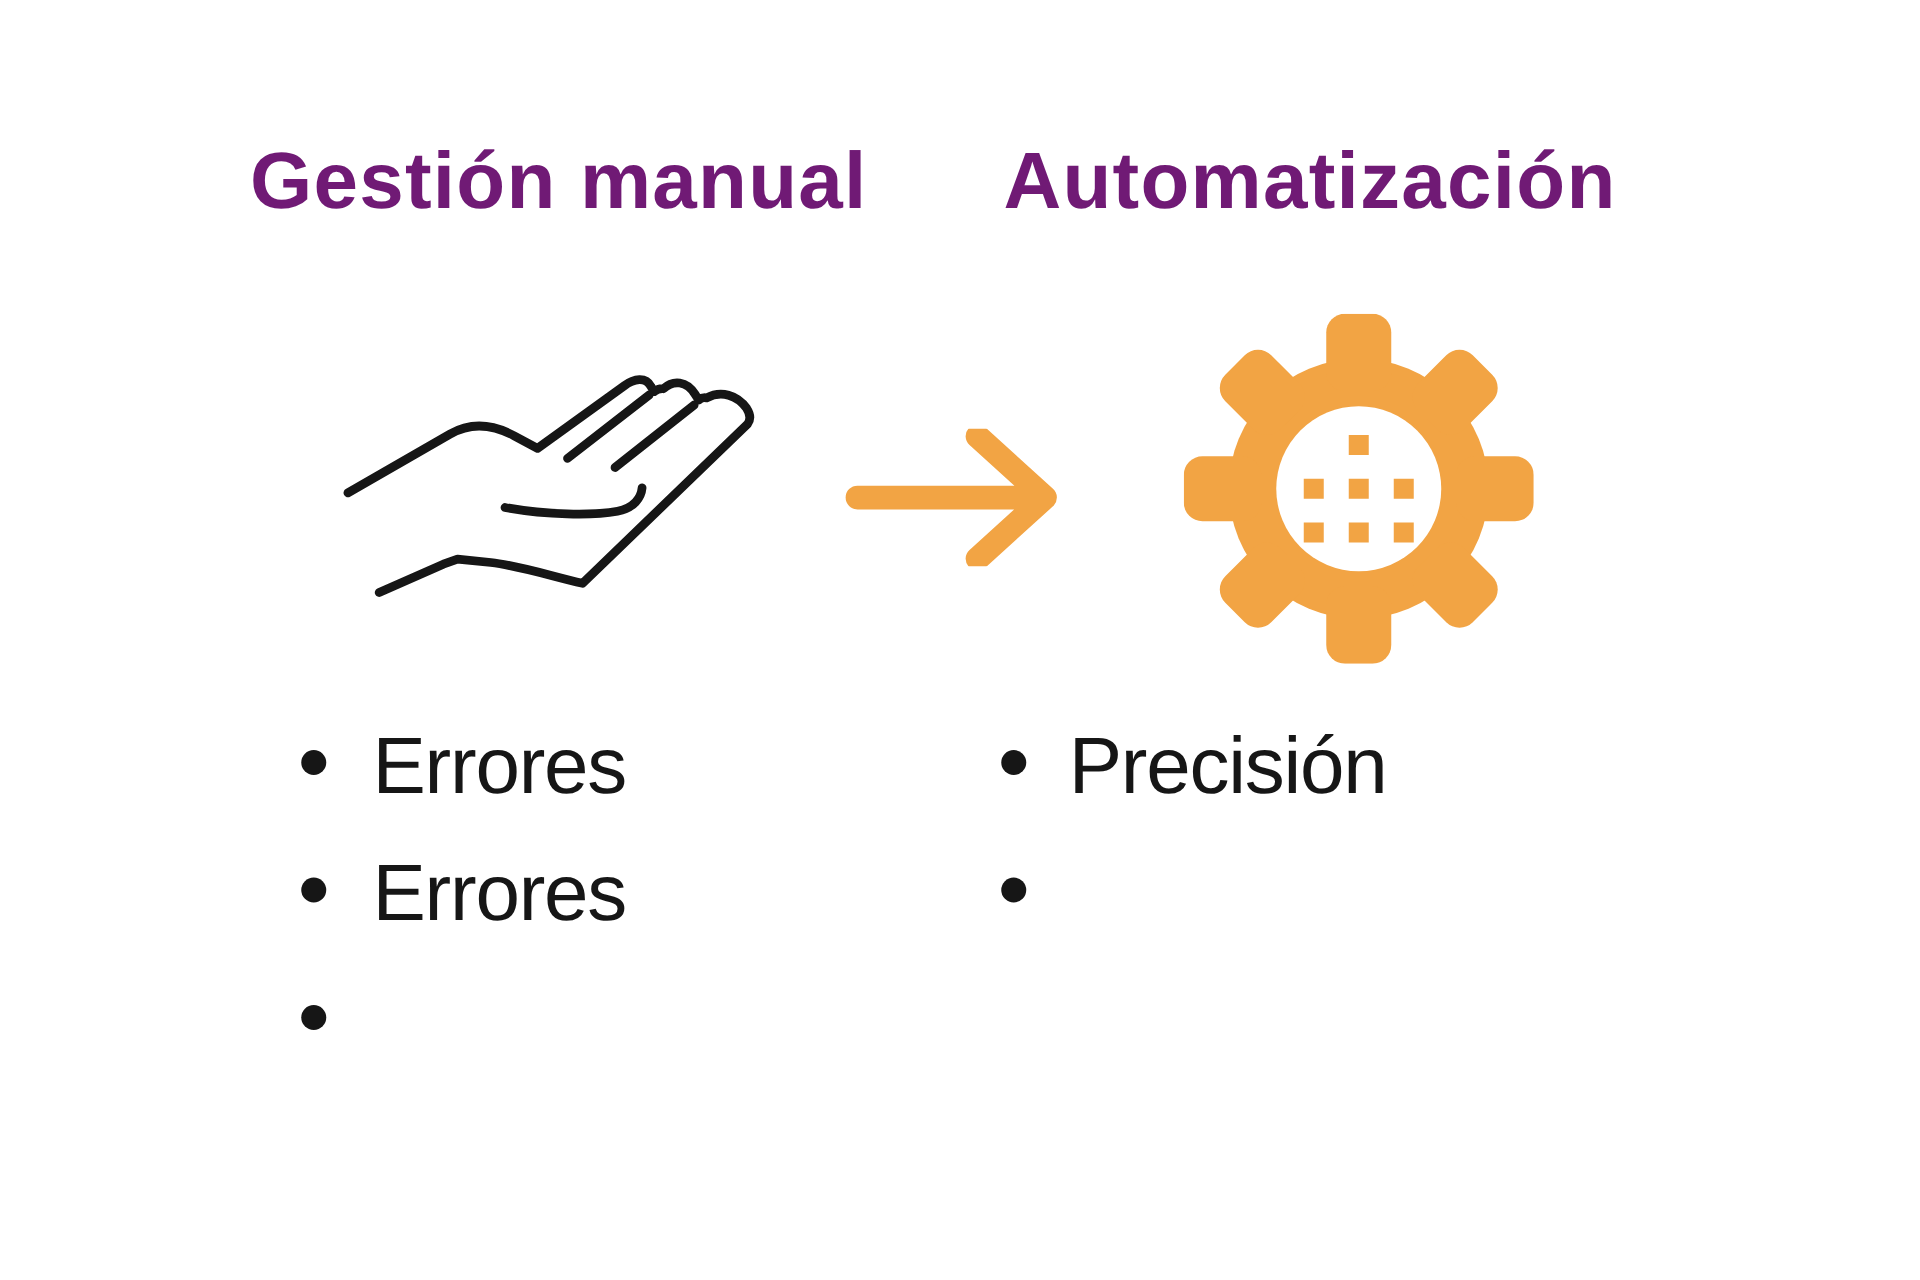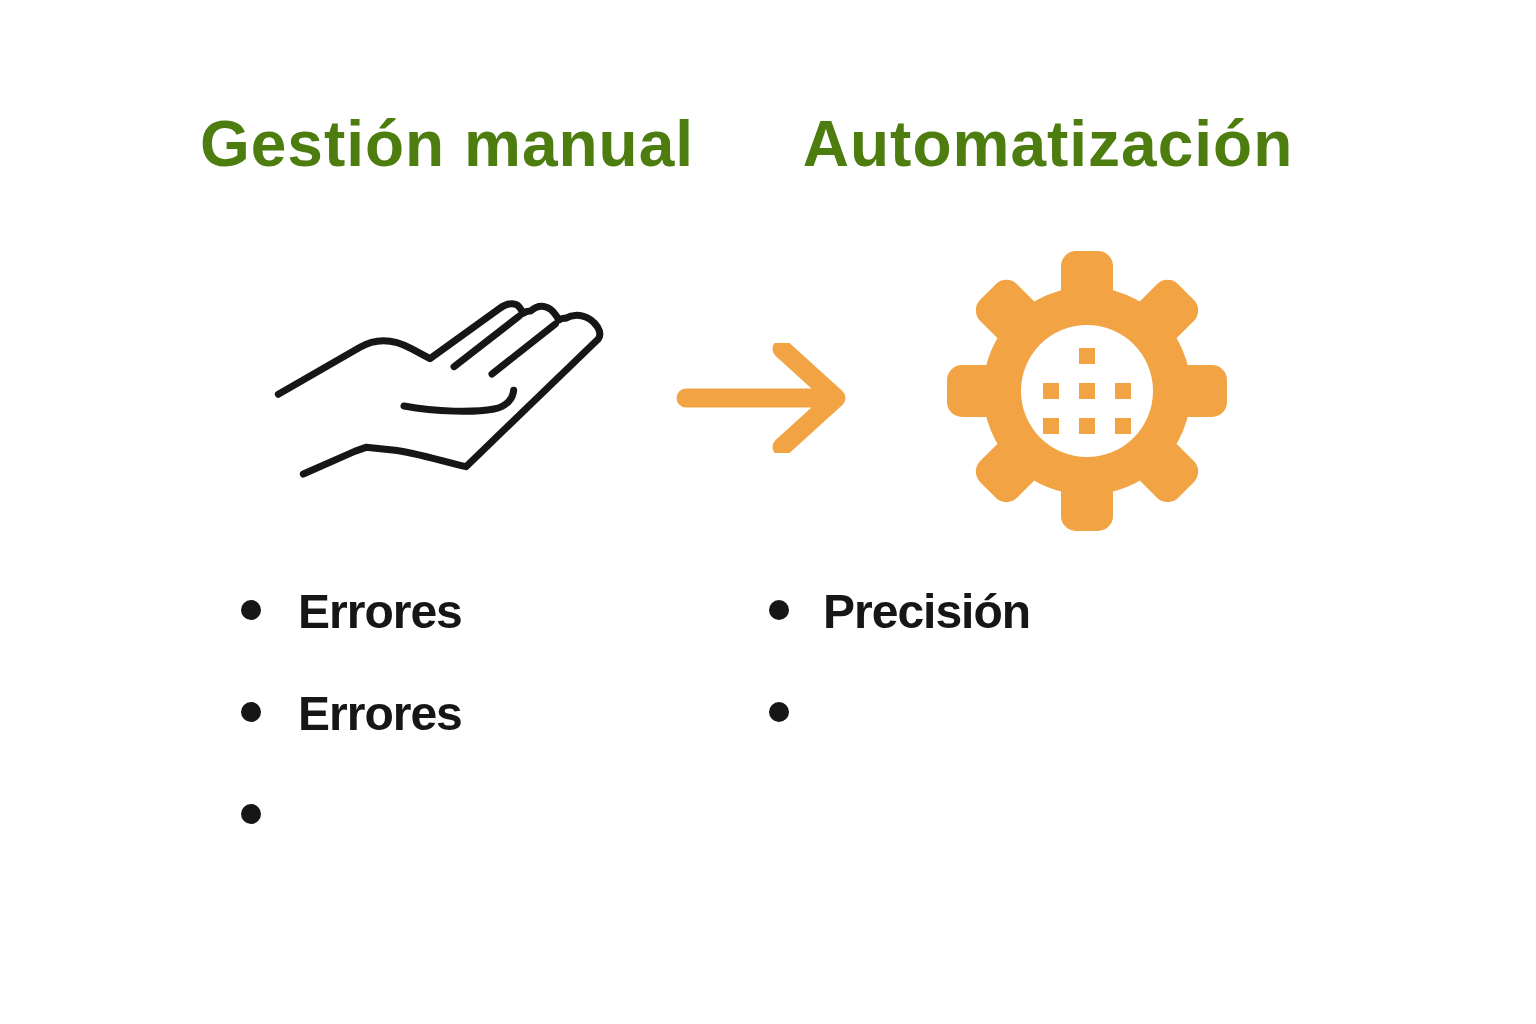--- a/index.html
+++ b/index.html
@@ -18,21 +18,21 @@
   .heading {
     position: absolute;
     top: 112px;
     width: 620px;
     text-align: center;
     font-size: 64px;
     font-weight: bold;
     letter-spacing: 1px;
     line-height: 64px;
     white-space: nowrap;
-    color: #4d7c0f;
+    color: #701a75;
   }
   .heading-left  { left: 137px; }
   .heading-right { left: 738px; }
 
   .hand-wrap {
     position: absolute;
     left: 250px;
     top: 260px;
     width: 400px;
     height: 280px;
@@ -54,29 +54,29 @@
   svg { display: block; width: 100%; height: 100%; }
 
   .list {
     position: absolute;
     top: 573px;
     margin: 0;
     padding: 0;
     list-style: none;
   }
   .list-left  { left: 228px; }
-  .list-right { left: 756px; }
+  .list-right { left: 788px; }
   .list li {
     display: flex;
     align-items: flex-start;
     margin: 0 0 24px 0;
-    font-size: 48px;
+    font-size: 64px;
     line-height: 78px;
     letter-spacing: -1px;
-    font-weight: bold;
+    font-weight: normal;
   }
   .dot {
     flex: 0 0 auto;
     width: 20px;
     height: 20px;
     border-radius: 50%;
     background: #161616;
     margin-top: 27px;
     margin-left: 13px;
   }

